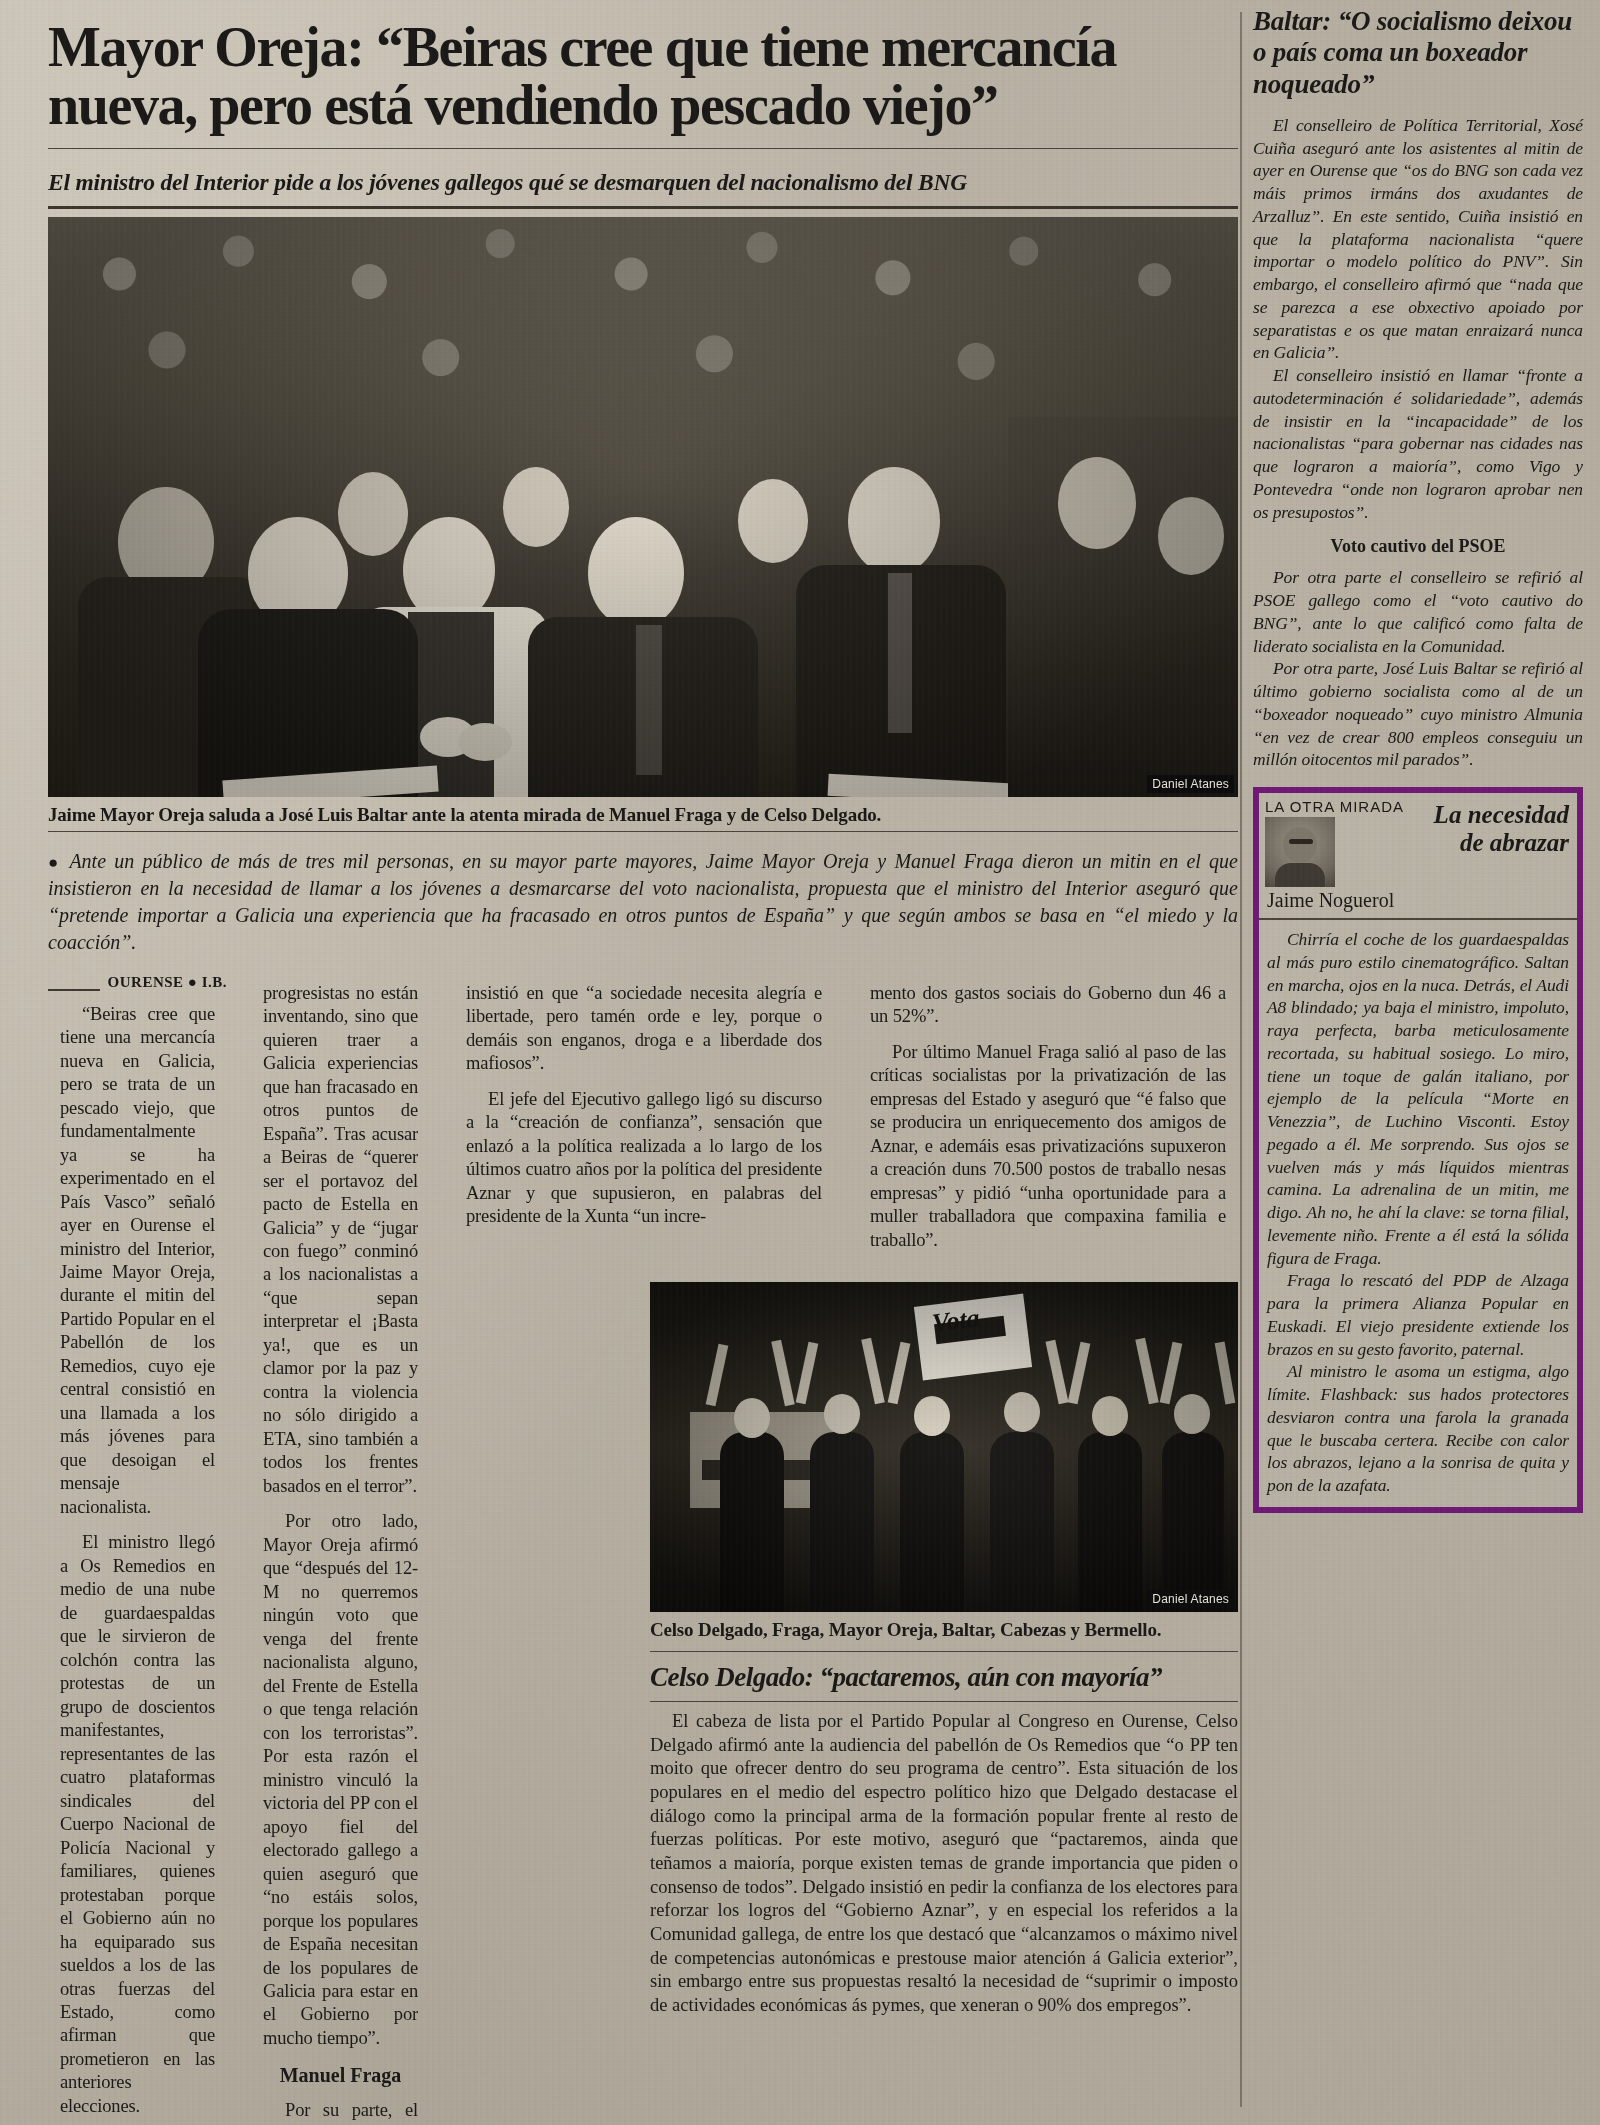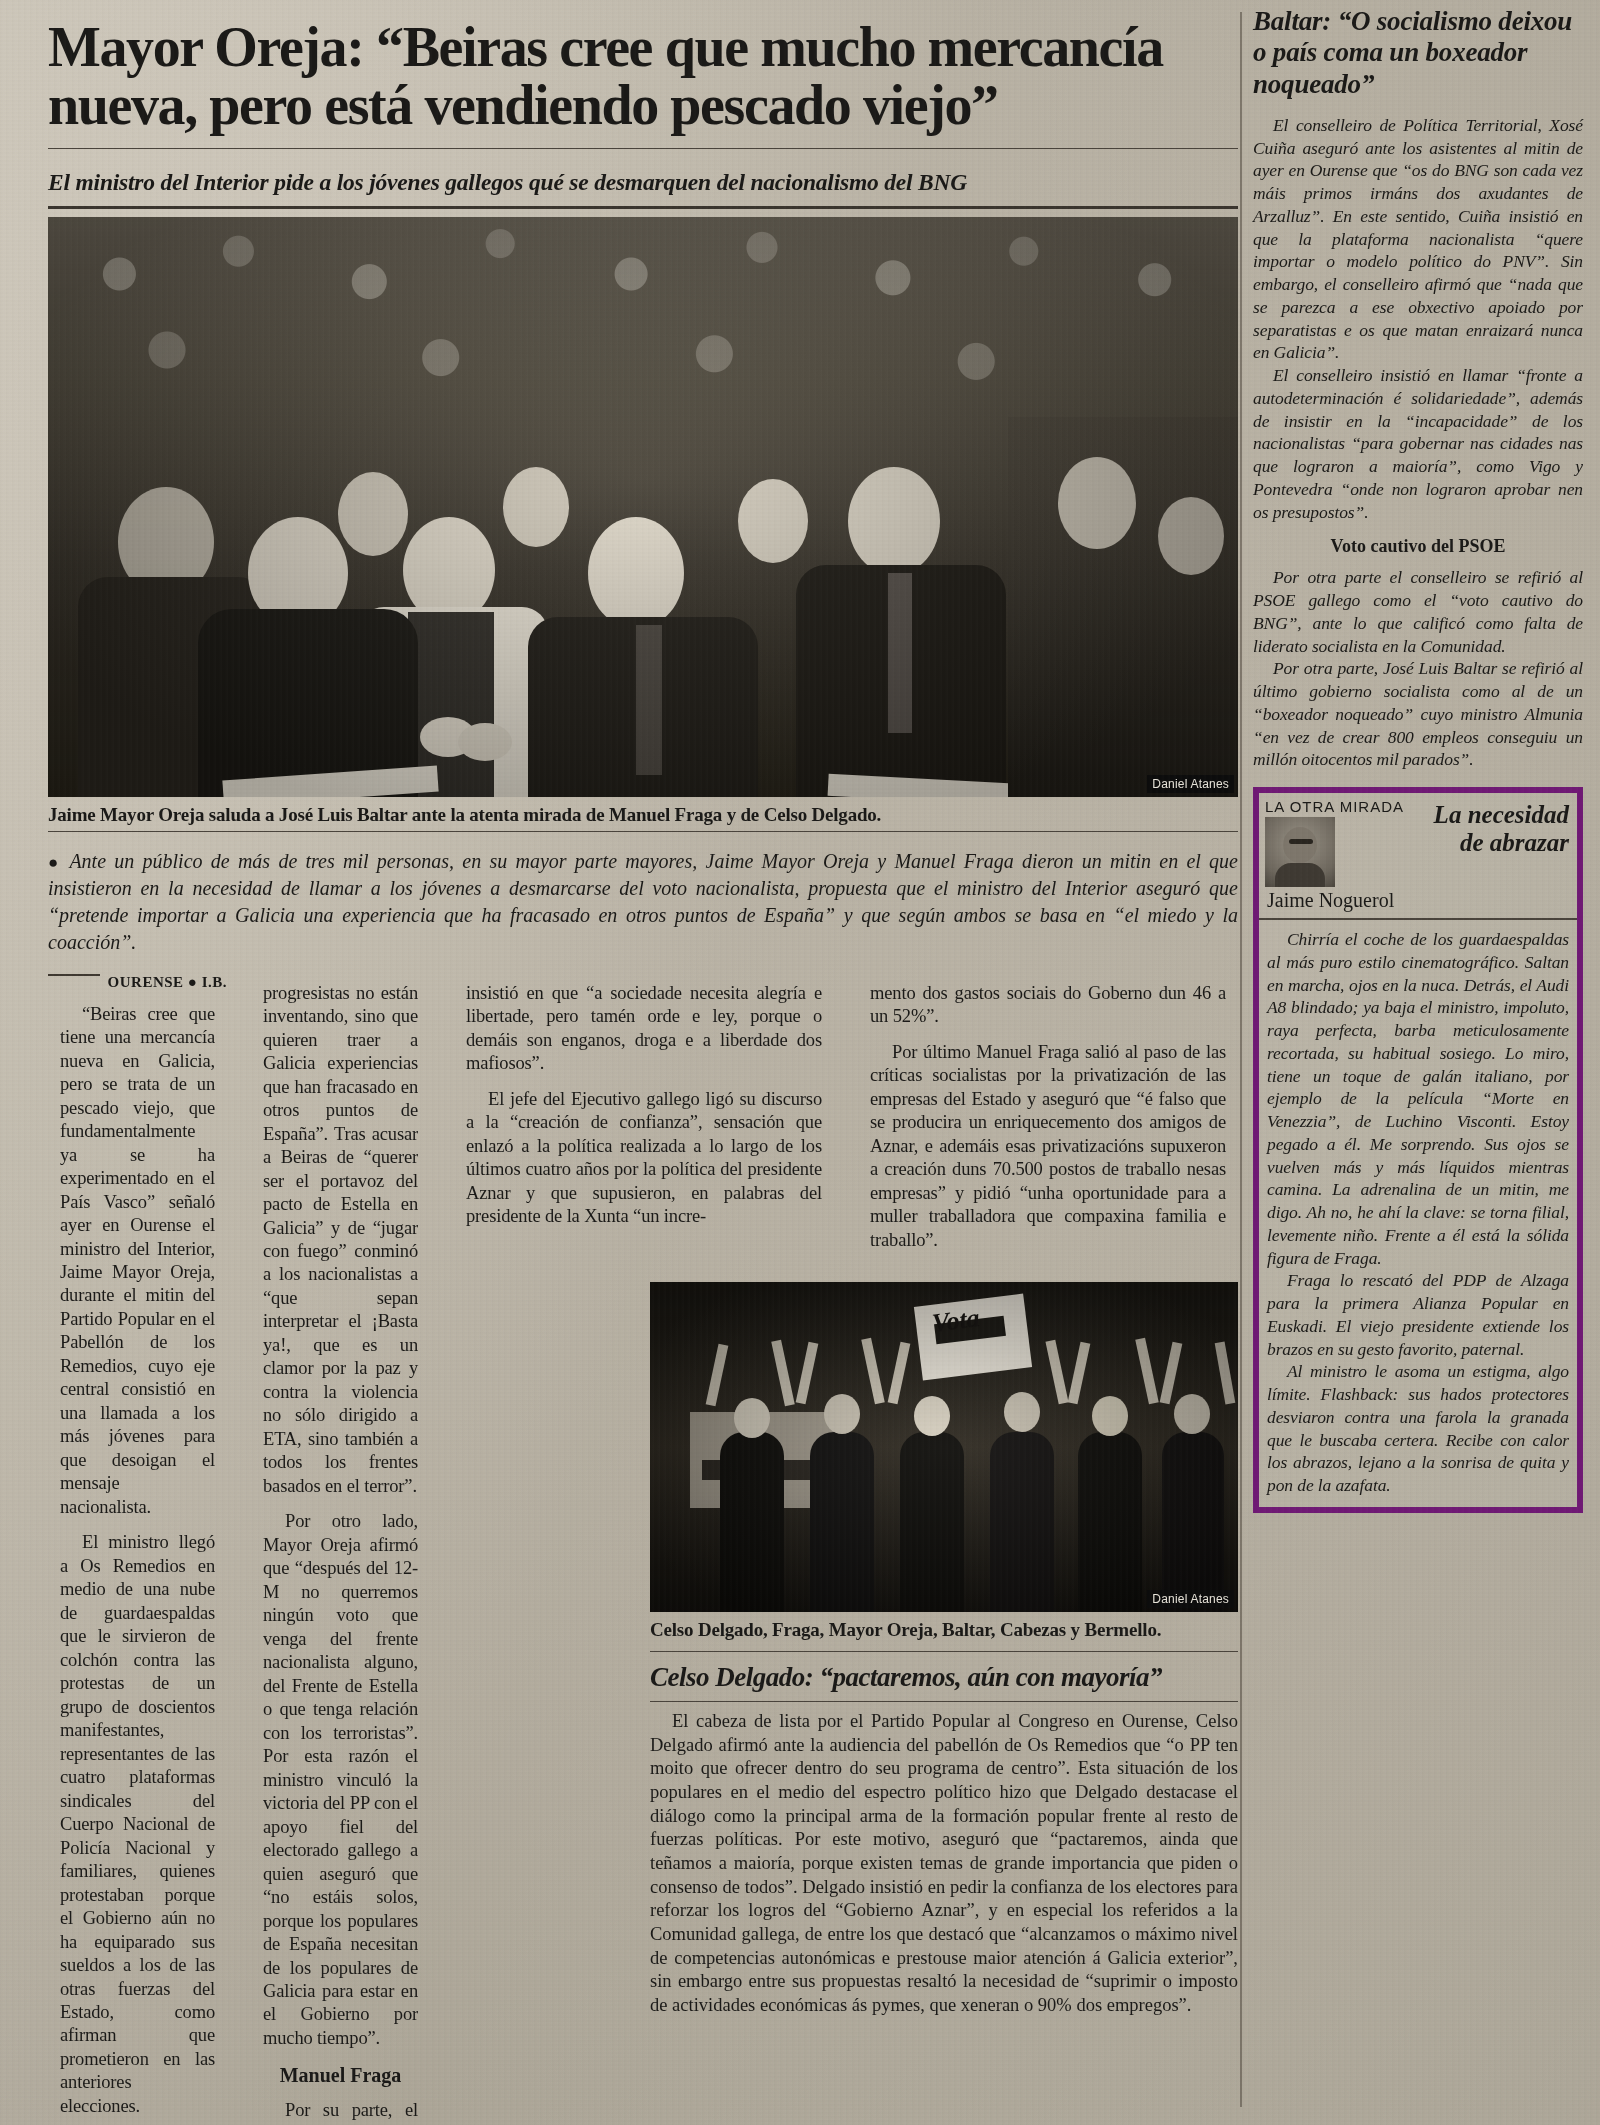--- a/index.html
+++ b/index.html
@@ -106,21 +106,21 @@
     text-indent:22px;letter-spacing:-0.15px;
   }
   .col p.nofirst{text-indent:0;}
   .col h3{
     text-align:center;font-size:20px;font-weight:bold;margin:14px 0 10px 0;
   }
   .dateline{
     font-size:15px;font-weight:bold;letter-spacing:.5px;text-align:right;
     font-family:"Liberation Serif", serif;
   }
-  .dateline-wrap{display:flex;align-items:flex-start;gap:8px;margin:4px 0 8px 0;}
+  .dateline-wrap{display:flex;align-items:flex-end;gap:8px;margin:4px 0 8px 0;}
   .dateline-line{flex:1;height:2px;background:#3f3931;}
 
   
   .celso-head{
     font-size:27px;font-weight:bold;font-style:italic;margin:10px 0 8px 0;
     letter-spacing:-0.5px;
   }
   .celso-body{
     font-size:18.5px;line-height:1.28;text-align:justify;text-indent:22px;
   }
@@ -156,21 +156,21 @@
 </style>
 </head>
 <body>
 
 <div class="page"></div>
 
 <div class="content">
 
   <div class="main">
 
-    <h1 class="headline">Mayor Oreja: “Beiras cree que mucho mercancía nueva, pero está vendiendo pescado viejo”</h1>
+    <h1 class="headline">Mayor Oreja: “Beiras cree que tiene mercancía nueva, pero está vendiendo pescado viejo”</h1>
 
     <div class="rule-thin" style="margin-top:14px;"></div>
 
     <div class="subhead">El ministro del Interior pide a los jóvenes gallegos qué se desmarquen del nacionalismo del BNG</div>
 
     <div class="rule-thick"></div>
 
     <div class="photo">
       <div class="crowd">
 

